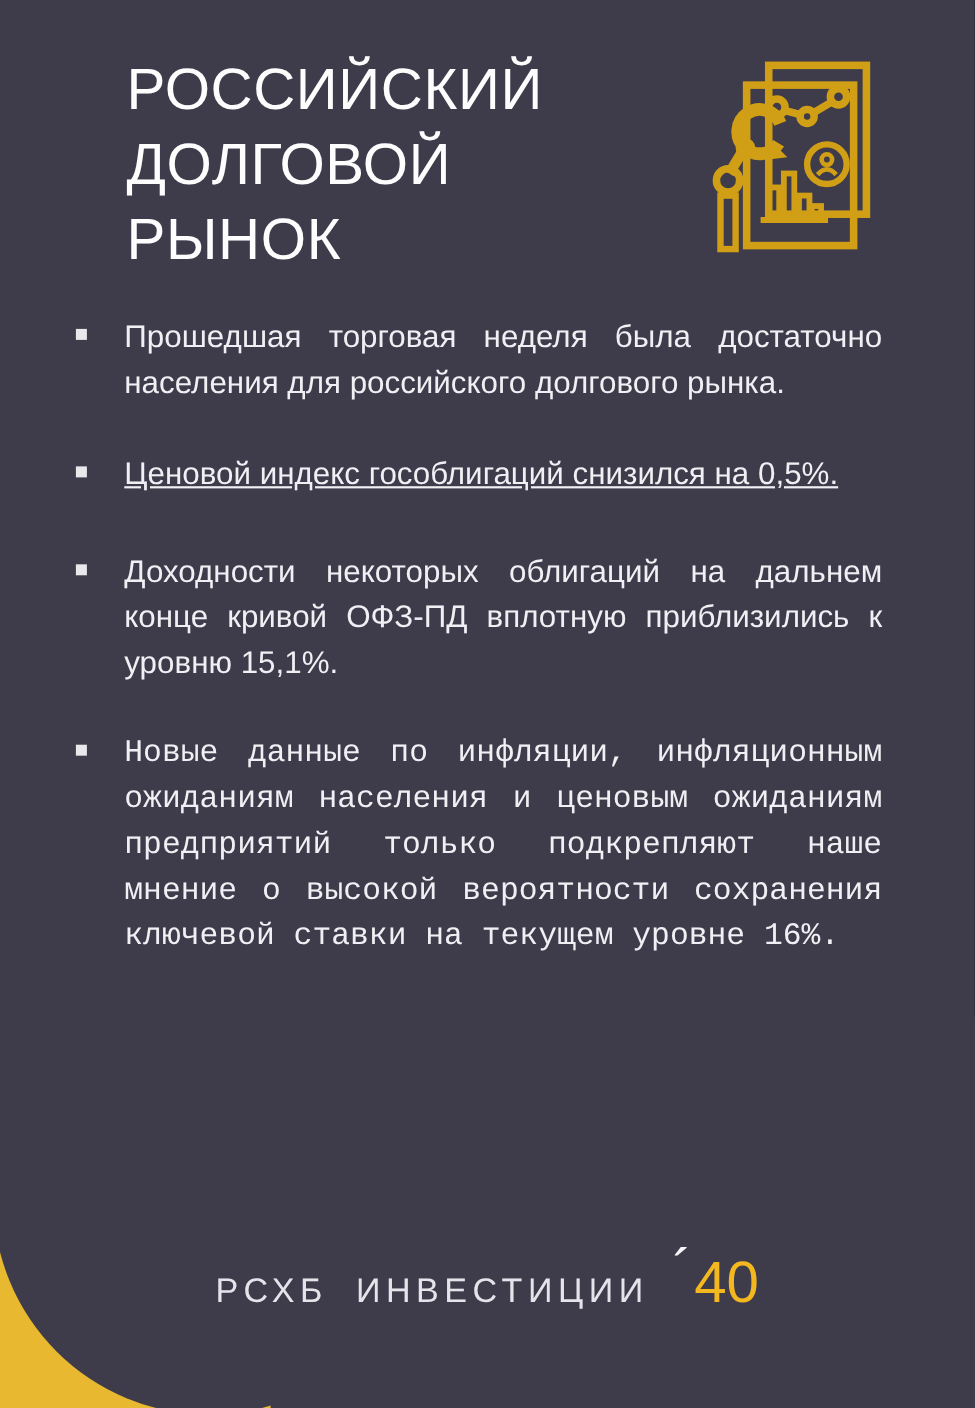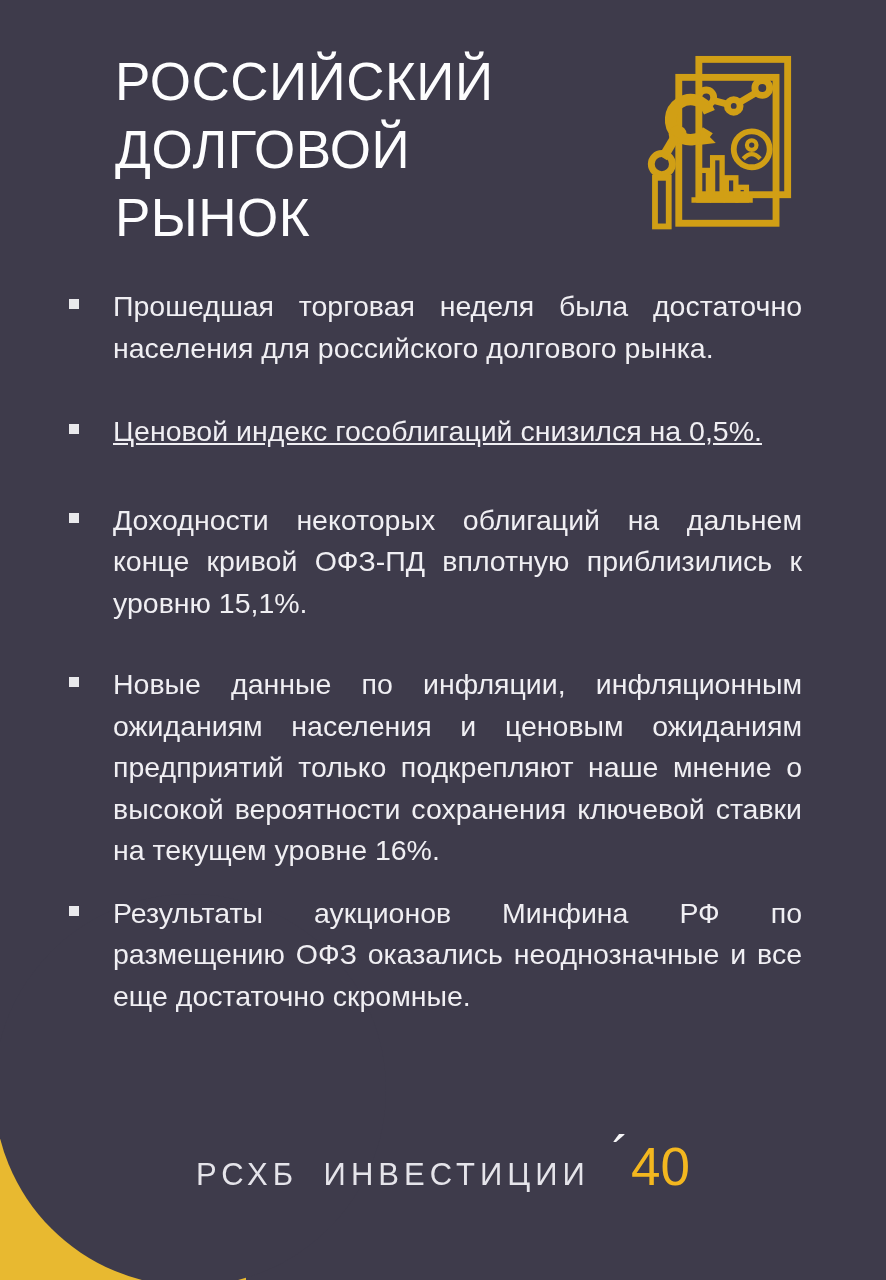--- a/index.html
+++ b/index.html
@@ -41,21 +41,21 @@
     text-align:justify;
   }
   .bullets li .bullet-marker{
     position:absolute;left:2px;top:13px;
     width:10px;height:10px;background:#E9E9EC;
     display:inline-block;
   }
   .bullets li:nth-child(1){margin-bottom:42px;}
   .bullets li:nth-child(2){margin-bottom:47px;text-decoration:underline;}
   .bullets li:nth-child(3){margin-bottom:40px;}
-  .bullets li:nth-child(4){margin-bottom:21px;}
+  .bullets li:nth-child(4){margin-bottom:21px;font-family:Liberation Mono, monospace;}
   .bullets li:nth-child(5){margin-bottom:42px;}
   
   .footer{
     position:absolute;left:0;right:0;top:1136px;
     display:flex;justify-content:center;align-items:baseline;
     color:#E5E4EA;
   }
   .brand{
     font-size:31px;letter-spacing:5px;word-spacing:12px;
     color:#E5E4EA;
@@ -138,24 +138,20 @@
         <span>Ценовой индекс гособлигаций снизился на 0,5%.</span>
       </li>
       <li>
         <span class="bullet-marker"></span>
         <span>Доходности некоторых облигаций на дальнем конце кривой ОФЗ-ПД вплотную приблизились к уровню 15,1%.</span>
       </li>
       <li>
         <span class="bullet-marker"></span>
         <span>Новые данные по инфляции, инфляционным ожиданиям населения и ценовым ожиданиям предприятий только подкрепляют наше мнение о высокой вероятности сохранения ключевой ставки на текущем уровне 16%.</span>
       </li>
-      <li>
-        <span class="bullet-marker"></span>
-        <span>Результаты аукционов Минфина РФ по размещению ОФЗ оказались неоднозначные и все еще достаточно скромные.</span>
-      </li>
     </ul>
 
     <div class="footer">
       <span class="brand">РСХБ ИНВЕСТИЦИИ</span>
       <span class="year-apostrophe">´</span>
       <span class="year">40</span>
     </div>
 
   </div>
 </div>

